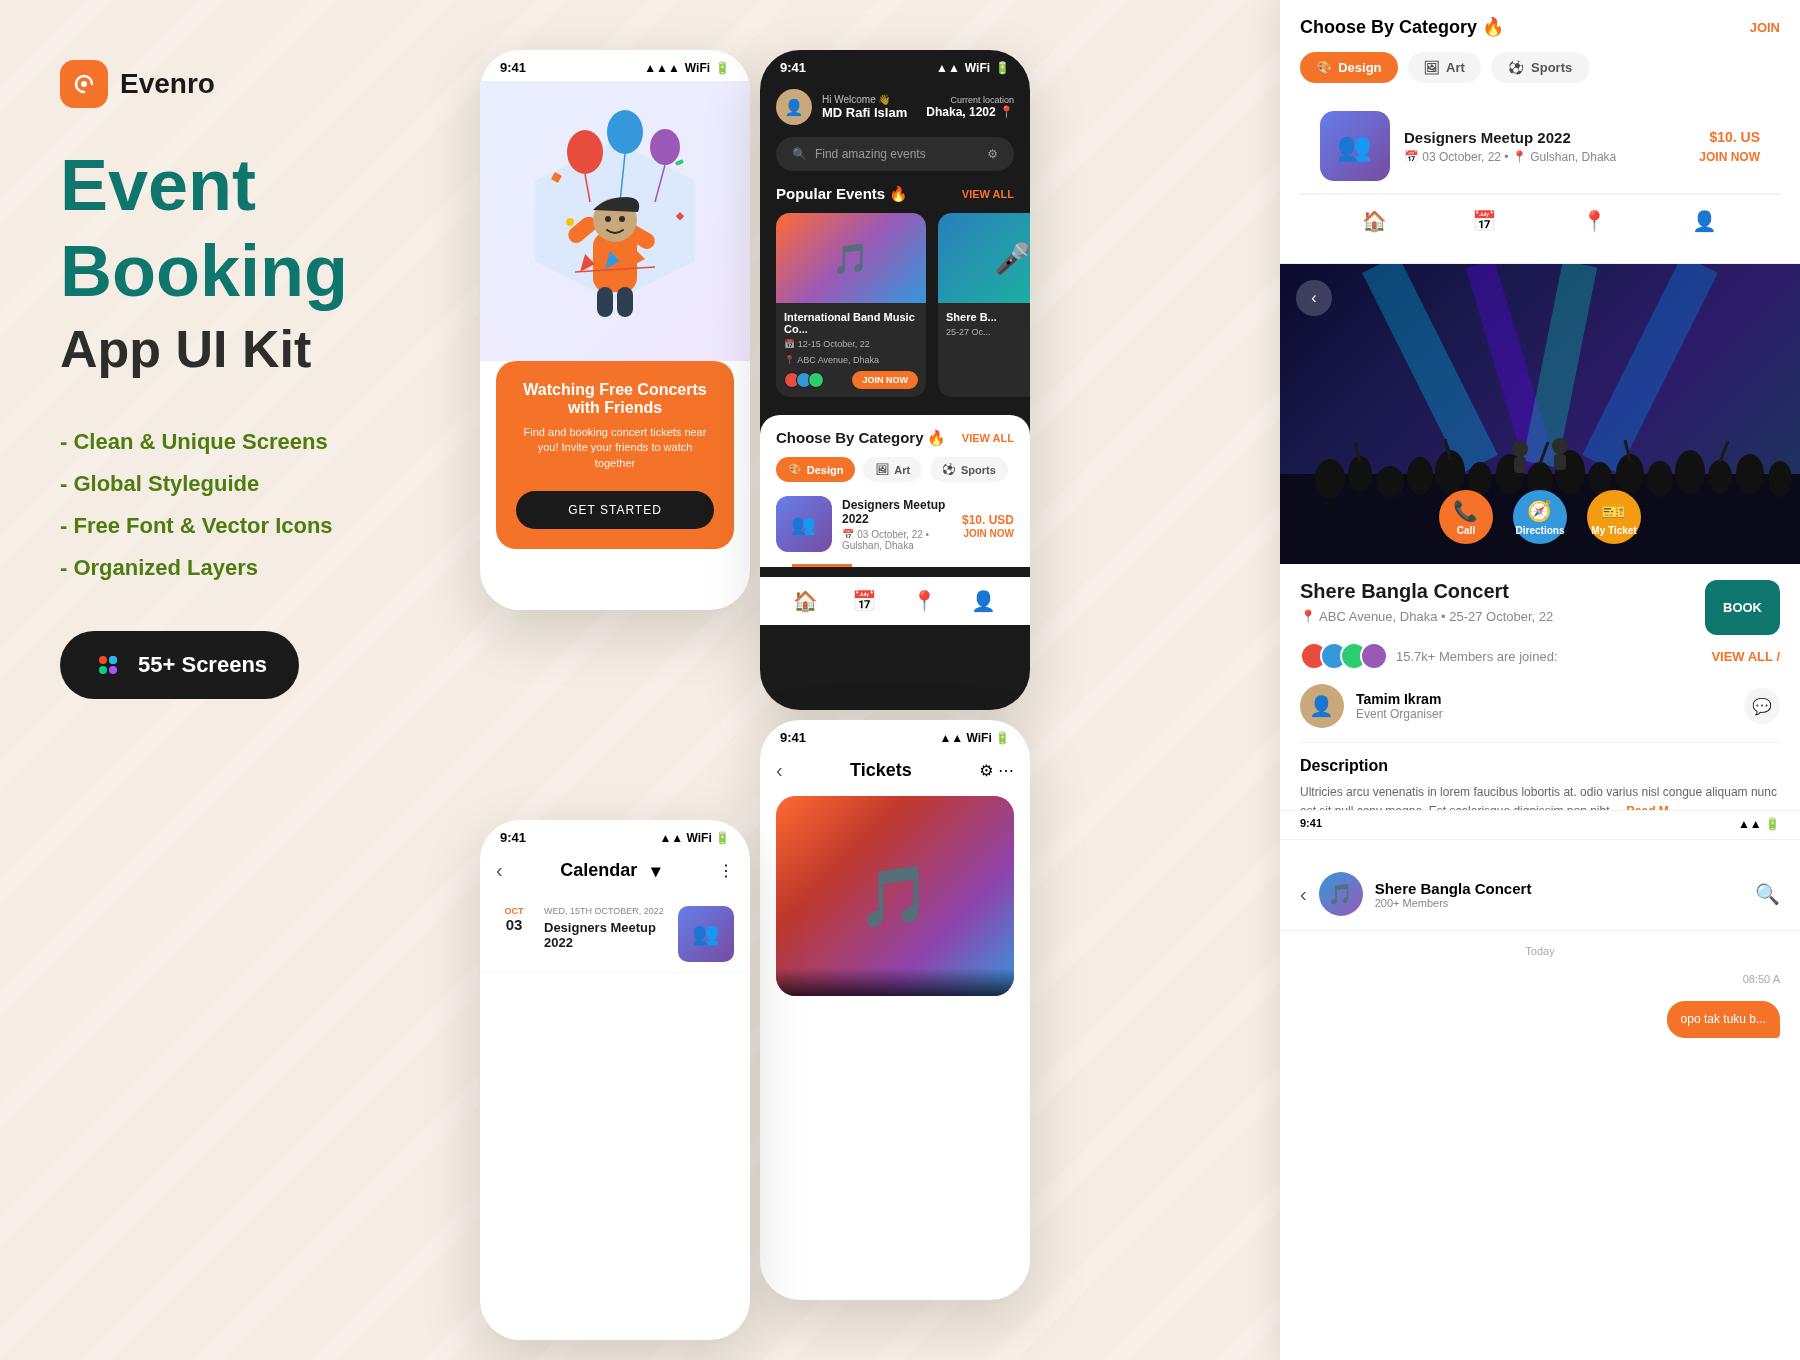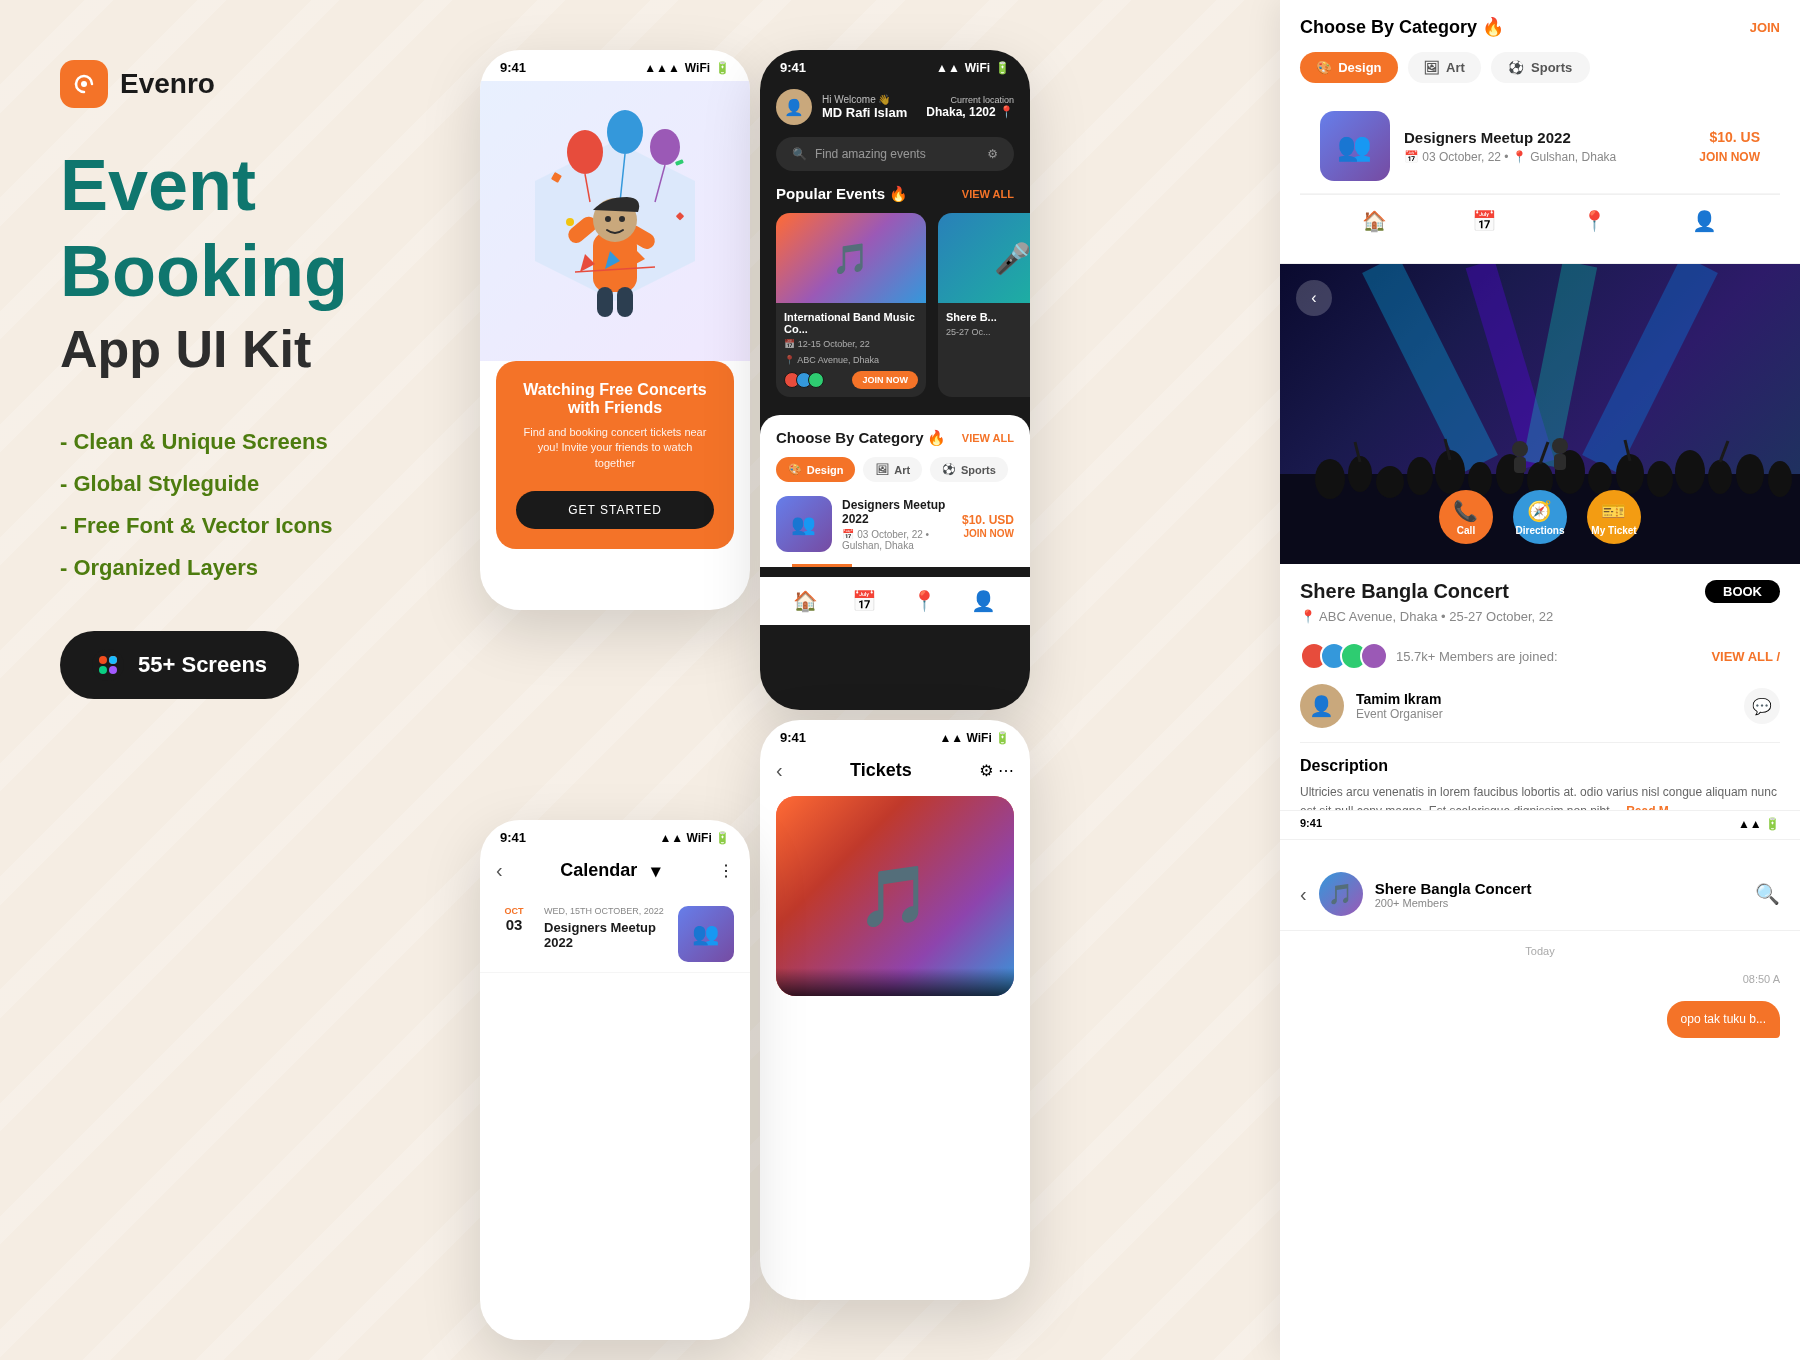--- a/index.html
+++ b/index.html
@@ -1424,21 +1424,21 @@
 
   
   <div class="concert-info-section">
     <div style="display:flex;justify-content:space-between;align-items:flex-start;margin-bottom:6px;">
       <div>
         <div class="concert-name">Shere Bangla Concert</div>
         <div class="concert-location">
           📍 <span>ABC Avenue, Dhaka</span> • <span>25-27 October, 22</span>
         </div>
       </div>
-      <button style="background:#000000;color:white;border:none;padding:4px 18px;border-radius:12px;font-weight:700;font-size:13px;cursor:pointer;">BOOK</button>
+      <button style="background:#0f766e;color:white;border:none;padding:20px 18px;border-radius:12px;font-weight:700;font-size:13px;cursor:pointer;">BOOK</button>
     </div>
     <div class="members-row">
       <div class="members-stack">
         <div class="member-av"></div>
         <div class="member-av"></div>
         <div class="member-av"></div>
         <div class="member-av"></div>
       </div>
       <span class="members-count">15.7k+ Members are joined:</span>
       <span class="view-all-members">VIEW ALL /</span>

